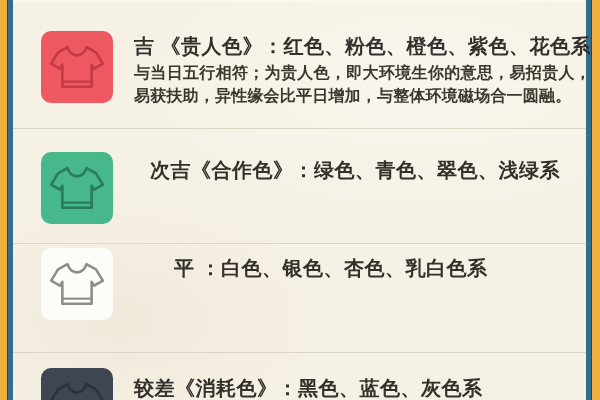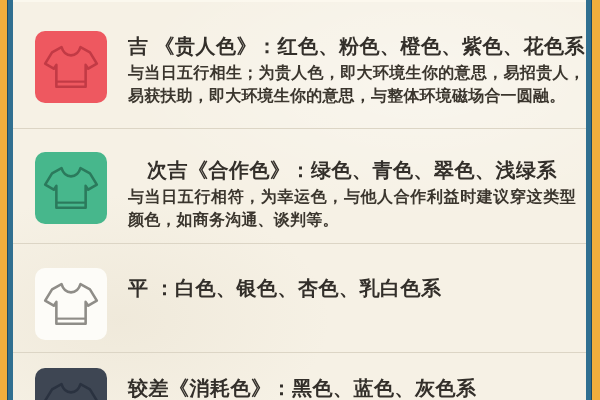--- a/index.html
+++ b/index.html
@@ -17,25 +17,25 @@
   .edge-left{left:0;width:13px;
     background:linear-gradient(90deg,#f0ae3c 0 7px,#1c4a63 7px 8px,#306f90 8px 13px);}
   .edge-right{right:0;width:14px;
     background:linear-gradient(90deg,#306f90 0 5px,#1c4a63 5px 6px,#f0ae3c 6px 14px);}
   .top-sliver{position:absolute;left:13px;right:14px;top:0;height:2px;
     background:rgba(252,248,238,.9);}
   .content{position:absolute;left:13px;right:14px;top:0;bottom:0;}
   .row{
     position:absolute;left:0;right:0;
     display:flex;align-items:flex-start;
-    padding-left:22px;box-sizing:border-box;
+    padding-left:28px;box-sizing:border-box;
   }
   .row-1{top:0;height:128px;padding-top:31px;}
   .row-2{top:128px;height:115px;padding-top:24px;}
-  .row-3{top:249px;height:109px;padding-top:19px;}
+  .row-3{top:229px;height:109px;padding-top:19px;gap:40px;}
   .row-4{top:352px;height:120px;padding-top:16px;}
   .divider{
     position:absolute;left:0;right:0;height:0;
     border-top:1px solid #dcd5c5;
   }
   .d1{top:128px}.d2{top:243px}.d3{top:352px}
   .icon-tile{
     flex:0 0 72px;width:72px;height:72px;
     border-radius:10px;
     display:flex;align-items:center;justify-content:center;
@@ -73,36 +73,35 @@
 
     <div class="row row-1">
       <div class="icon-tile" style="background: rgb(238, 88, 96);">
         <svg viewBox="0 0 72 72" style="color: rgb(194, 58, 69);">
           <path d="M25 13 L14 19 L6 32 L16 38 L19 33.5 V59 H53 V33.5 L56 38 L66 32 L58 19 L47 13 C45 19.5 41 22.5 36 22.5 C31 22.5 27 19.5 25 13 Z" fill="none" stroke="currentColor" stroke-width="3" stroke-linejoin="round"></path>
           <path d="M19 53 H53" fill="none" stroke="currentColor" stroke-width="2.5"></path>
         </svg>
       </div>
       <div class="text-col">
         <div class="row-title">吉 《贵人色》：红色、粉色、橙色、紫色、花色系</div>
-        <div class="row-desc">与当日五行相生；为贵人色，即大环境生你的意思，易招贵人，易获扶助，即大环境生你的意思，与整体环境磁场合一圆融。</div>
+        <div class="row-desc">与当日五行相符；为贵人色，即大环境生你的意思，易招贵人，易获扶助，异性缘会比平日增加，与整体环境磁场合一圆融。</div>
       </div>
     </div>
 
     <div class="divider d1"></div>
 
     <div class="row row-2">
       <div class="icon-tile" style="background: rgb(71, 183, 140);">
         <svg viewBox="0 0 72 72" style="color: rgb(43, 122, 92);">
           <path d="M25 13 L14 19 L6 32 L16 38 L19 33.5 V59 H53 V33.5 L56 38 L66 32 L58 19 L47 13 C45 19.5 41 22.5 36 22.5 C31 22.5 27 19.5 25 13 Z" fill="none" stroke="currentColor" stroke-width="3" stroke-linejoin="round"></path>
           <path d="M19 53 H53" fill="none" stroke="currentColor" stroke-width="2.5"></path>
         </svg>
       </div>
       <div class="text-col">
         <div class="row-title">次吉《合作色》：绿色、青色、翠色、浅绿系</div>
-        <div class="row-desc">与当日五行相符，为幸运色，与他人合作利益时建议穿这类型颜色，如商务沟通、谈判等。</div>
       </div>
     </div>
 
     <div class="divider d2"></div>
 
     <div class="row row-3">
       <div class="icon-tile" style="background: rgb(253, 252, 248);">
         <svg viewBox="0 0 72 72" style="color: rgb(143, 141, 136);">
           <path d="M25 13 L14 19 L6 32 L16 38 L19 33.5 V59 H53 V33.5 L56 38 L66 32 L58 19 L47 13 C45 19.5 41 22.5 36 22.5 C31 22.5 27 19.5 25 13 Z" fill="none" stroke="currentColor" stroke-width="3" stroke-linejoin="round"></path>
           <path d="M19 53 H53" fill="none" stroke="currentColor" stroke-width="2.5"></path>

